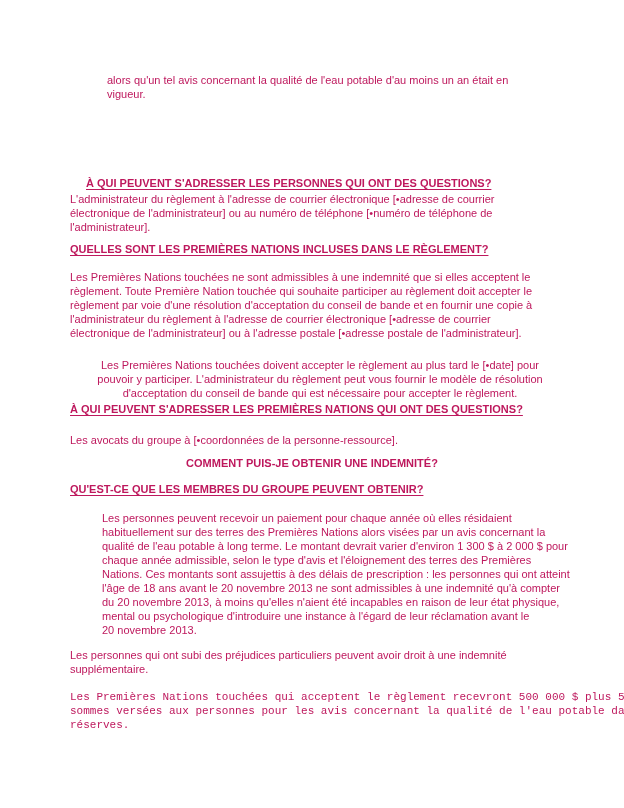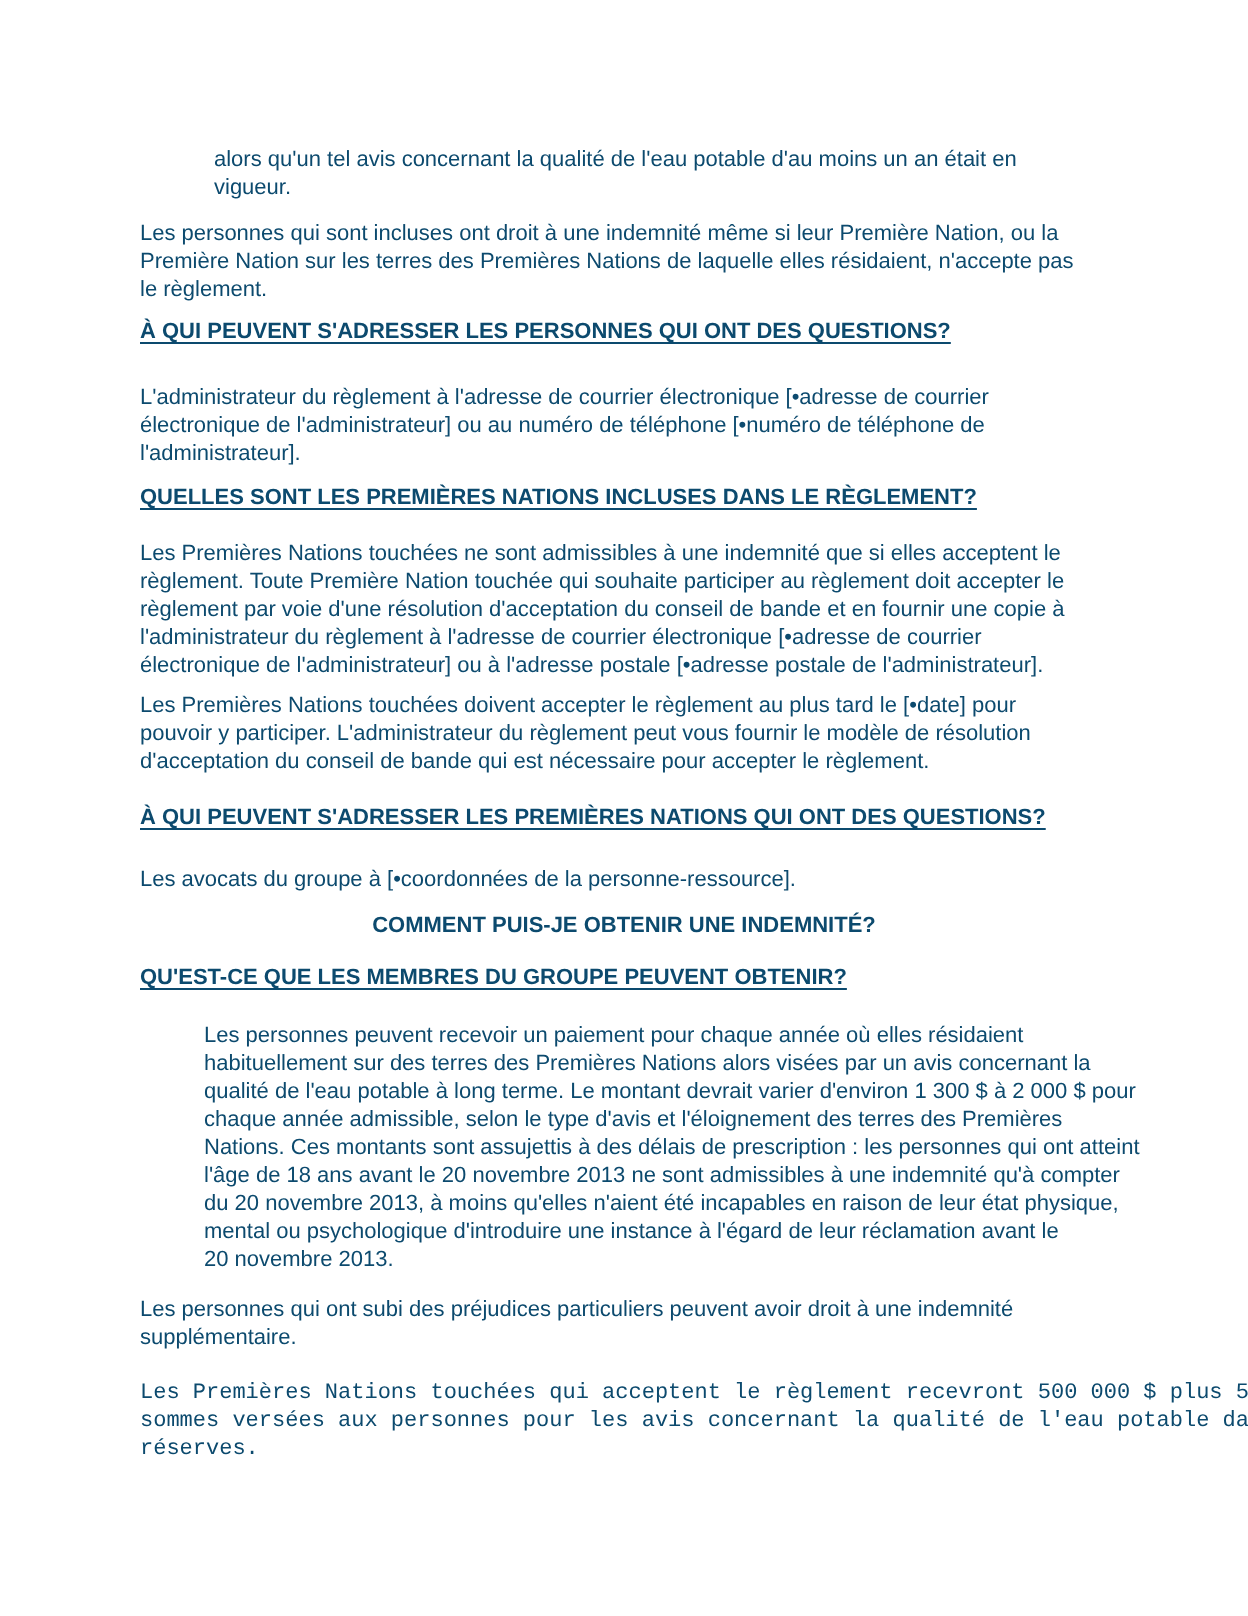--- a/index.html
+++ b/index.html
@@ -7,21 +7,21 @@
     padding: 0;
     background: #ffffff;
   }
   .page {
     position: relative;
     width: 624px;
     height: 808px;
     background: #ffffff;
     overflow: hidden;
     font-family: "Liberation Sans", "DejaVu Sans", sans-serif;
-    color: #0c4a6e;
+    color: #be185d;
   }
   .block {
     position: absolute;
     left: 70px;
     width: 500px;
     font-size: 11px;
     line-height: 14px;
     white-space: pre;
     letter-spacing: 0;
   }
@@ -40,39 +40,36 @@
   }
 </style>
 </head>
 <body>
 
 <div class="page">
 
   <div class="block indent" style="top: 73px;">alors qu'un tel avis concernant la qualité de l'eau potable d'au moins un an était en
 vigueur.</div>
 
-  <div class="block" style="top: 110px;">Les personnes qui sont incluses ont droit à une indemnité même si leur Première Nation, ou la
-Première Nation sur les terres des Premières Nations de laquelle elles résidaient, n'accepte pas
-le règlement.</div>
 
-  <div class="block heading" style="top: 159px;">À QUI PEUVENT S'ADRESSER LES PERSONNES QUI ONT DES QUESTIONS?</div>
+  <div class="block heading" style="top: 176px; margin-left: 16px;">À QUI PEUVENT S'ADRESSER LES PERSONNES QUI ONT DES QUESTIONS?</div>
 
   <div class="block" style="top: 192px;">L'administrateur du règlement à l'adresse de courrier électronique [•adresse de courrier
 électronique de l'administrateur] ou au numéro de téléphone [•numéro de téléphone de
 l'administrateur].</div>
 
   <div class="block heading" style="top: 242px;">QUELLES SONT LES PREMIÈRES NATIONS INCLUSES DANS LE RÈGLEMENT?</div>
 
   <div class="block" style="top: 270px;">Les Premières Nations touchées ne sont admissibles à une indemnité que si elles acceptent le
 règlement. Toute Première Nation touchée qui souhaite participer au règlement doit accepter le
 règlement par voie d'une résolution d'acceptation du conseil de bande et en fournir une copie à
 l'administrateur du règlement à l'adresse de courrier électronique [•adresse de courrier
 électronique de l'administrateur] ou à l'adresse postale [•adresse postale de l'administrateur].</div>
 
-  <div class="block" style="top: 346px;">Les Premières Nations touchées doivent accepter le règlement au plus tard le [•date] pour
+  <div class="block" style="top: 358px; text-align: center;">Les Premières Nations touchées doivent accepter le règlement au plus tard le [•date] pour
 pouvoir y participer. L'administrateur du règlement peut vous fournir le modèle de résolution
 d'acceptation du conseil de bande qui est nécessaire pour accepter le règlement.</div>
 
   <div class="block heading" style="top: 402px;">À QUI PEUVENT S'ADRESSER LES PREMIÈRES NATIONS QUI ONT DES QUESTIONS?</div>
 
   <div class="block" style="top: 433px;">Les avocats du groupe à [•coordonnées de la personne-ressource].</div>
 
   <div class="block center-heading" style="top: 456px;">COMMENT PUIS-JE OBTENIR UNE INDEMNITÉ?</div>
 
   <div class="block heading" style="top: 482px;">QU'EST-CE QUE LES MEMBRES DU GROUPE PEUVENT OBTENIR?</div>

